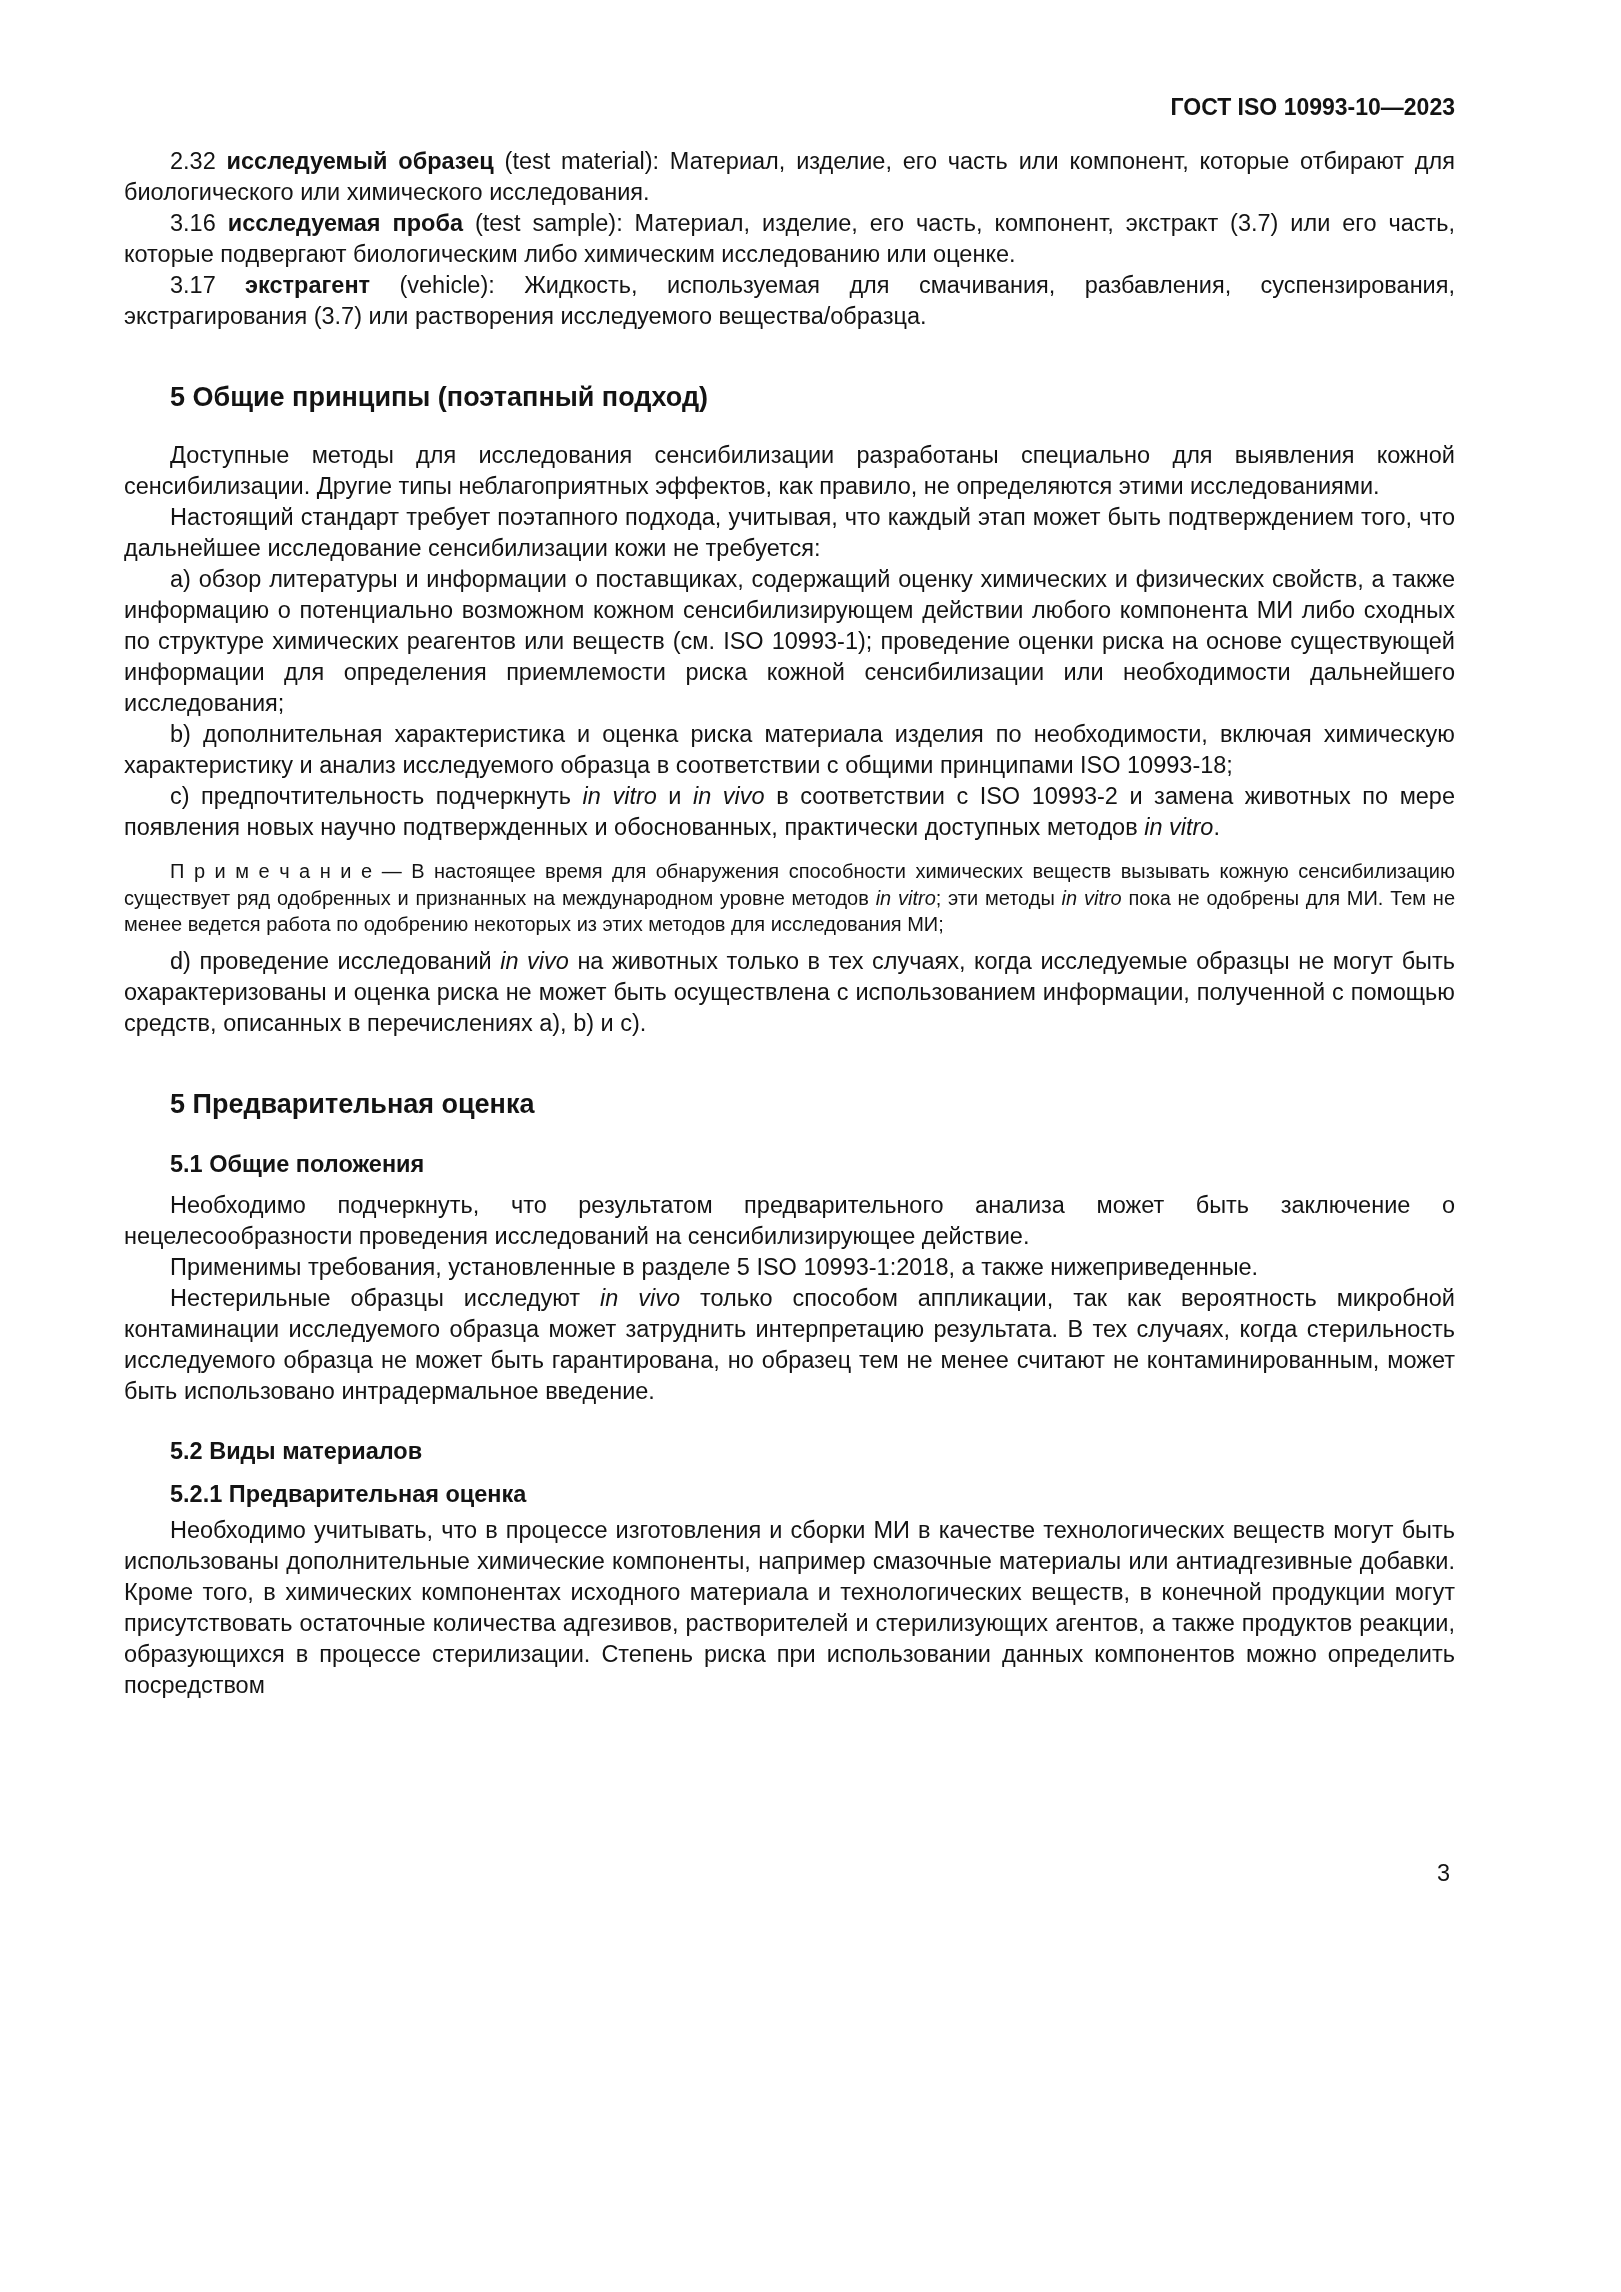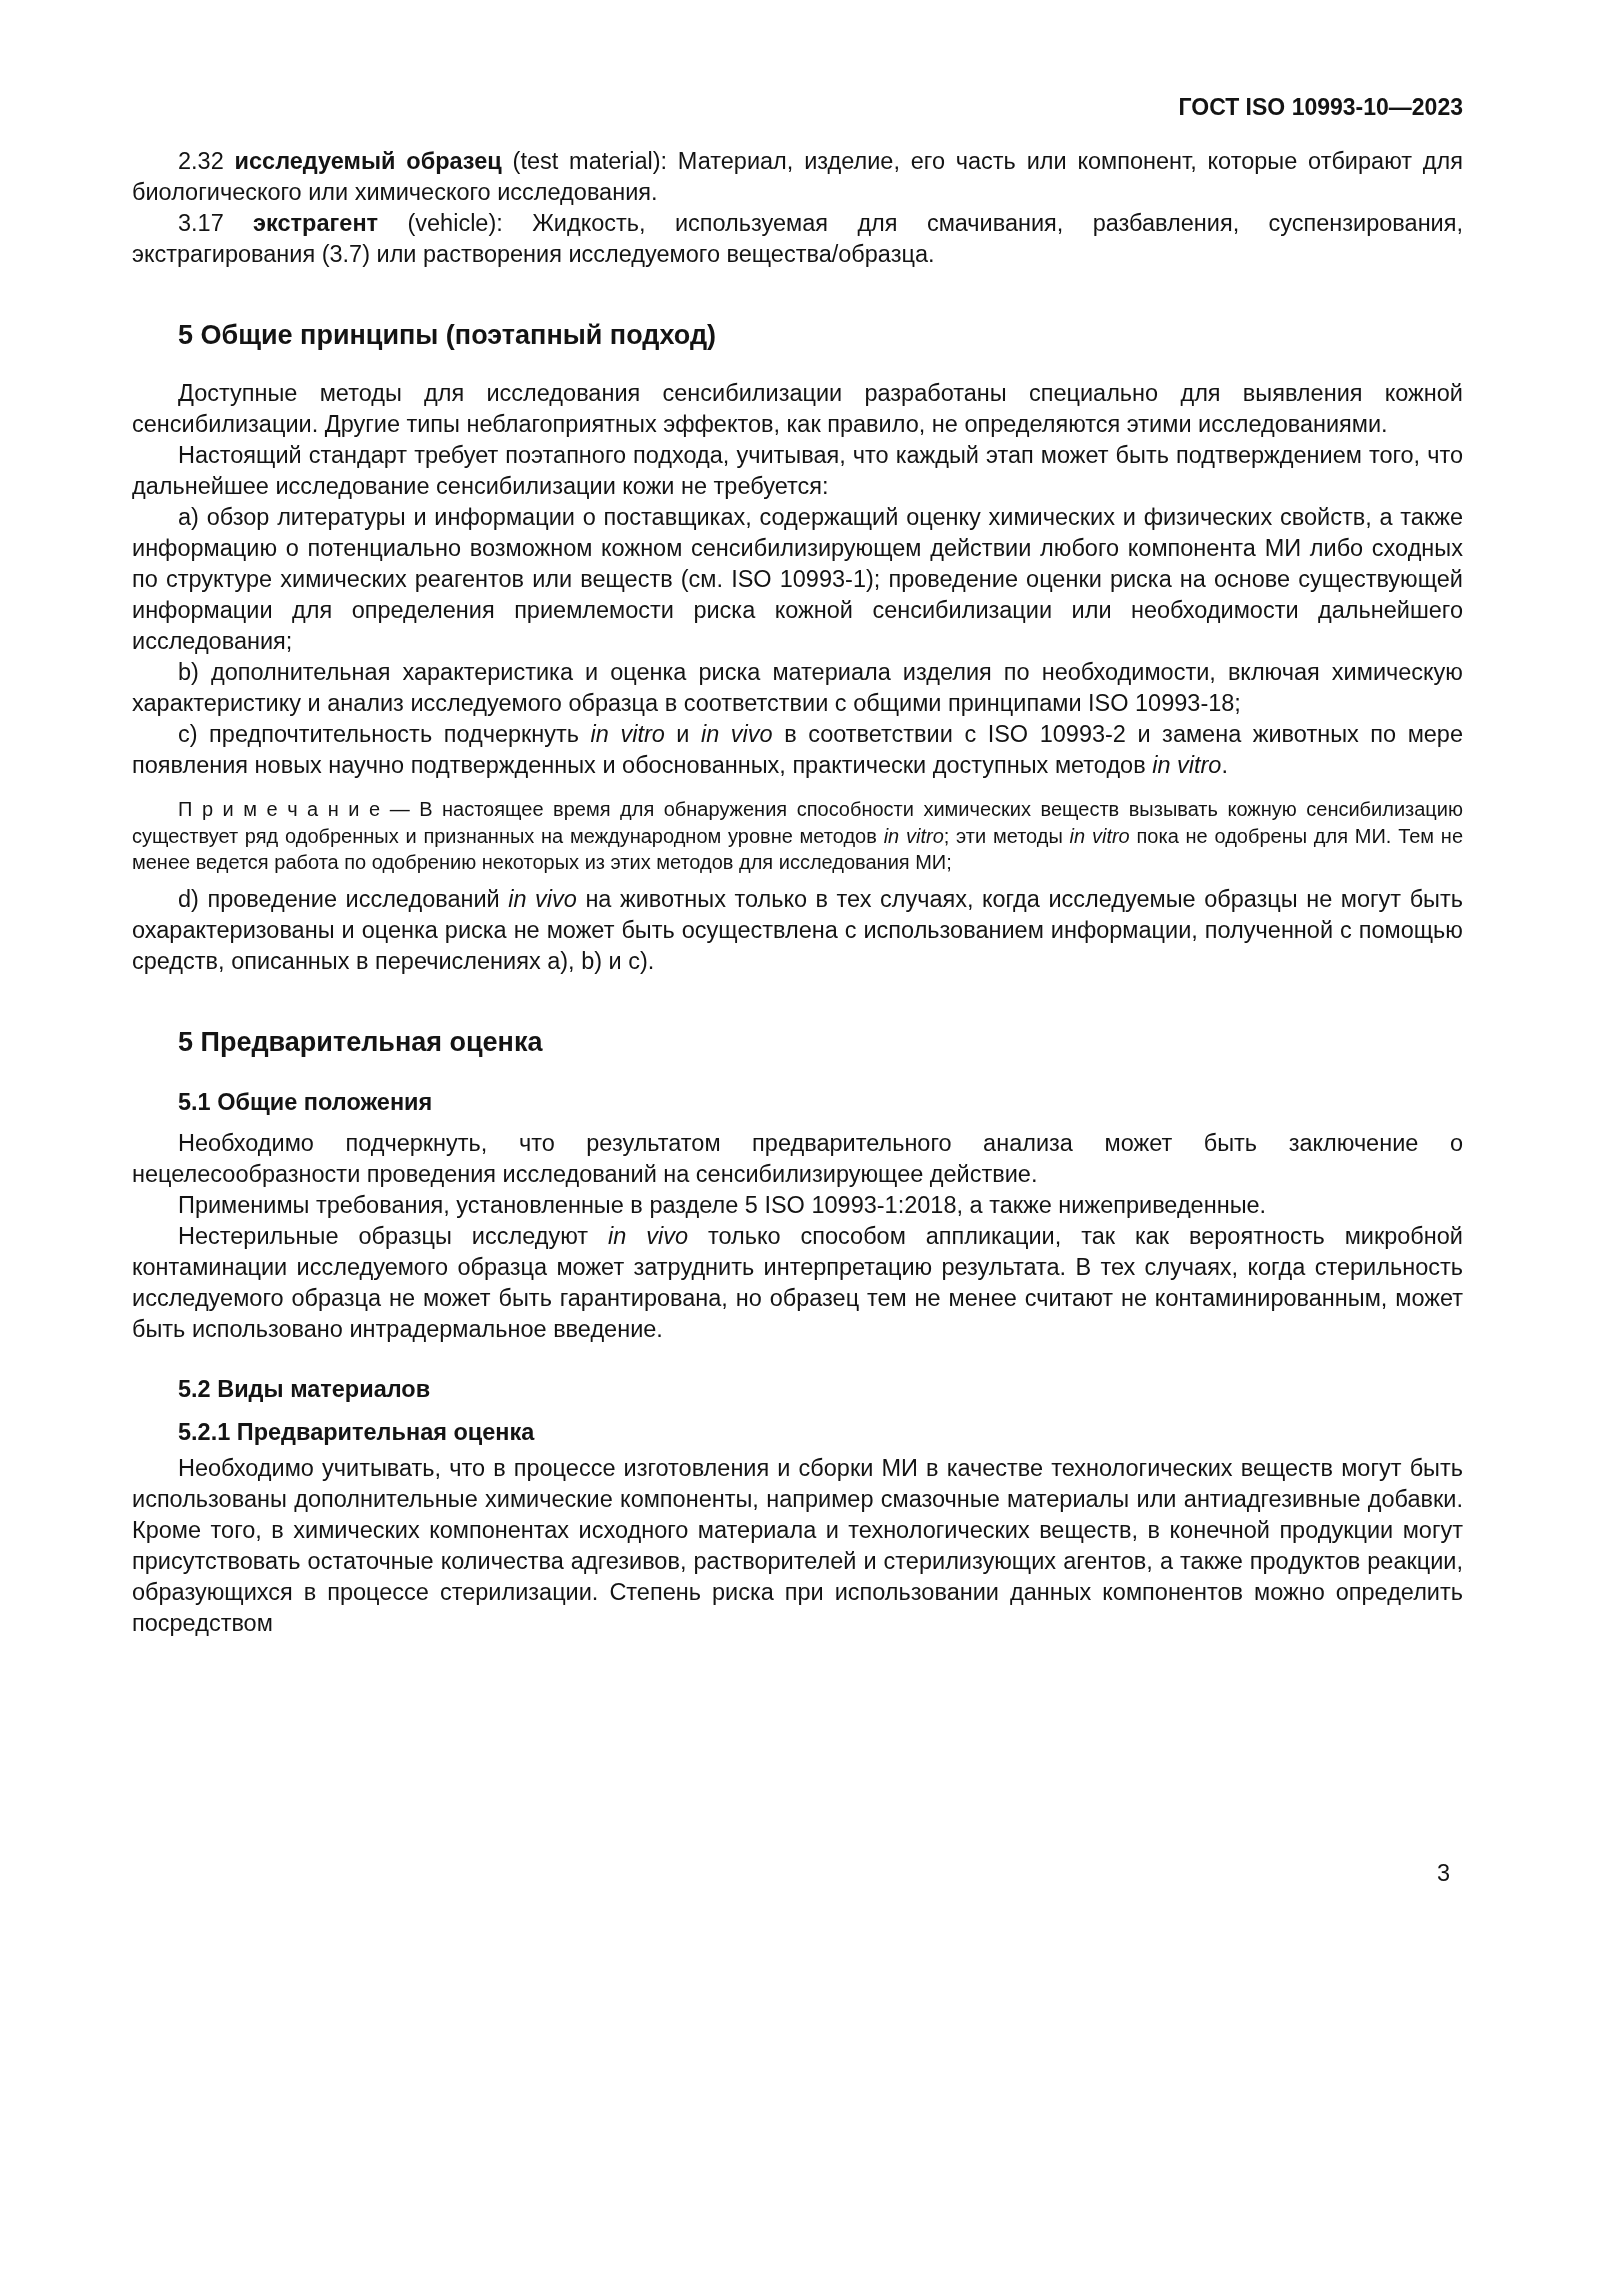--- a/index.html
+++ b/index.html
@@ -11,21 +11,21 @@
     position: relative;
     width: 1621px;
     height: 2293px;
     background: #ffffff;
     color: #141414;
     font-family: "Liberation Sans", "DejaVu Sans", sans-serif;
     overflow: hidden;
   }
   .column {
     position: absolute;
-    left: 132px;
+    left: 124px;
     top: 0;
     width: 1331px;
   }
   .doc-header {
     padding-top: 94px;
     text-align: right;
     font-weight: bold;
     font-size: 23px;
     line-height: 26.5px;
     margin-bottom: 25.5px;
@@ -81,20 +81,21 @@
 </head>
 <body>
 
 <div class="page">
   <div class="column">
     <div class="doc-header">
       <span>ГОСТ ISO 10993-10—2023</span>
     </div>
     <div id="content-host">
         <div class="blk p"><span class="">2.32 </span><span class="b ">исследуемый образец</span><span class=""> (test material): Материал, изделие, его часть или компонент, которые отбирают для биологического или химического исследования.</span></div>
+        <div class="blk p"><span class="">3.16 </span><span class="b ">исследуемая проба</span><span class=""> (test sample): Материал, изделие, его часть, компонент, экстракт (3.7) или его часть, которые подвергают биологическим либо химическим исследованию или оценке.</span></div>
         <div class="blk p"><span class="">3.17 </span><span class="b ">экстрагент</span><span class=""> (vehicle): Жидкость, используемая для смачивания, разбавления, суспензирования, экстрагирования (3.7) или растворения исследуемого вещества/образца.</span></div>
         <div class="blk h1"><span class="">5 Общие принципы (поэтапный подход)</span></div>
         <div class="blk p"><span class="">Доступные методы для исследования сенсибилизации разработаны специально для выявления кожной сенсибилизации. Другие типы неблагоприятных эффектов, как правило, не определяются этими исследованиями.</span></div>
         <div class="blk p"><span class="">Настоящий стандарт требует поэтапного подхода, учитывая, что каждый этап может быть подтверждением того, что дальнейшее исследование сенсибилизации кожи не требуется:</span></div>
         <div class="blk p"><span class="">a) обзор литературы и информации о поставщиках, содержащий оценку химических и физических свойств, а также информацию о потенциально возможном кожном сенсибилизирующем действии любого компонента МИ либо сходных по структуре химических реагентов или веществ (см. ISO 10993-1); проведение оценки риска на основе существующей информации для определения приемлемости риска кожной сенсибилизации или необходимости дальнейшего исследования;</span></div>
         <div class="blk p"><span class="">b) дополнительная характеристика и оценка риска материала изделия по необходимости, включая химическую характеристику и анализ исследуемого образца в соответствии с общими принципами ISO 10993-18;</span></div>
         <div class="blk p"><span class="">c) предпочтительность подчеркнуть </span><span class="i">in vitro</span><span class=""> и </span><span class="i">in vivo</span><span class=""> в соответствии с ISO 10993-2 и замена животных по мере появления новых научно подтвержденных и обоснованных, практически доступных методов </span><span class="i">in vitro</span><span class="">.</span></div>
         <div class="blk note"><span class="">П р и м е ч а н и е  —  В настоящее время для обнаружения способности химических веществ вызывать кожную сенсибилизацию существует ряд одобренных и признанных на международном уровне методов </span><span class="i">in vitro</span><span class="">; эти методы </span><span class="i">in vitro</span><span class=""> пока не одобрены для МИ. Тем не менее ведется работа по одобрению некоторых из этих методов для исследования МИ;</span></div>
         <div class="blk p"><span class="">d) проведение исследований </span><span class="i">in vivo</span><span class=""> на животных только в тех случаях, когда исследуемые образцы не могут быть охарактеризованы и оценка риска не может быть осуществлена с использованием информации, полученной с помощью средств, описанных в перечислениях a), b) и c).</span></div>
         <div class="blk h1"><span class="">5 Предварительная оценка</span></div>

